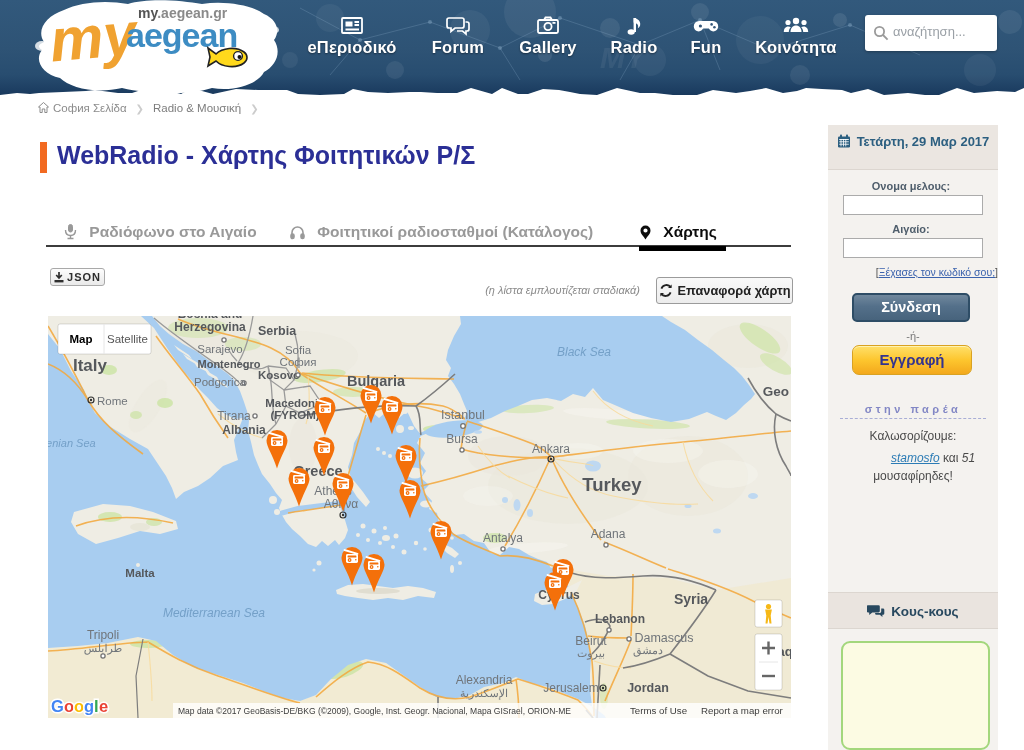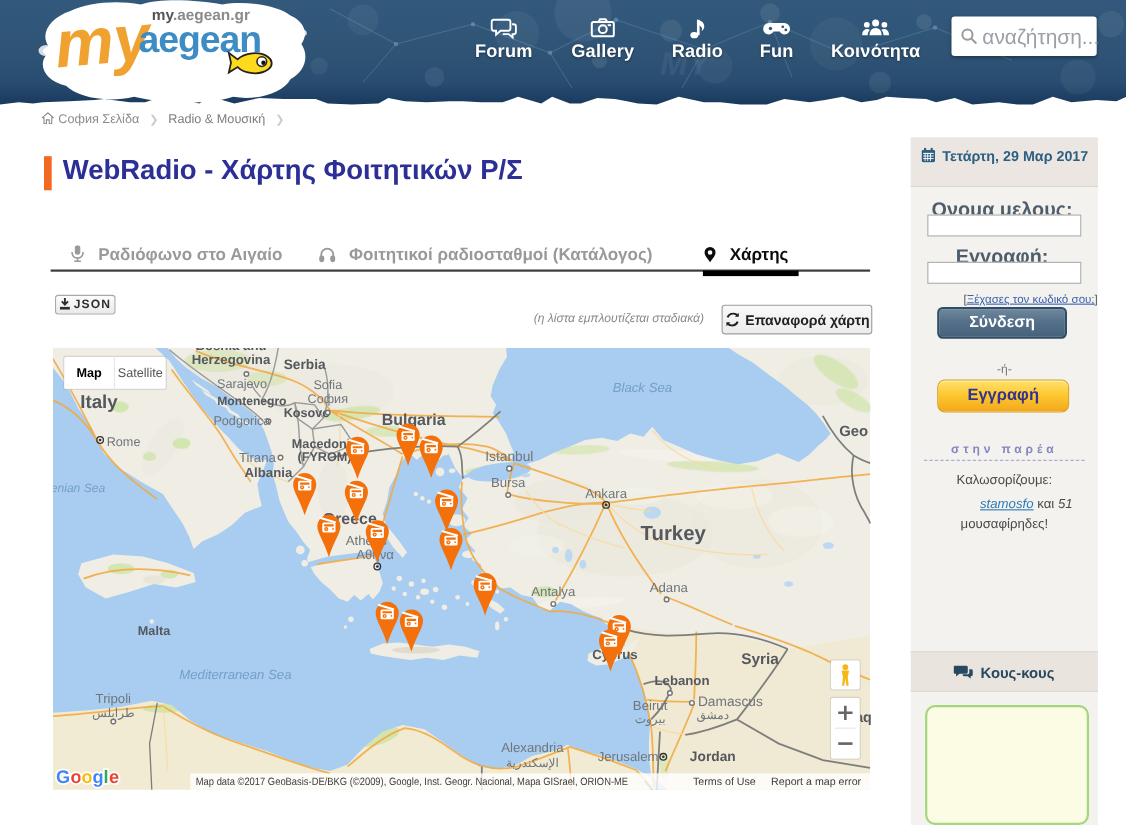--- a/index.html
+++ b/index.html
@@ -6,45 +6,45 @@
 html,body { width:1024px; height:750px; background:#fff; font-family:"Liberation Sans", sans-serif; overflow:hidden; }
 #page { position:relative; width:1024px; height:750px; background:#fff; }
 #header { position:absolute; left:0; top:0; width:1024px; height:110px; background:linear-gradient(#32597c 0%, #2e5375 45%, #284d70 68%, #1b3c60 84%, #102a48 96%, #0e2742 100%); overflow:hidden; }
 #hdrdeco { position:absolute; left:0; top:0; }
 #tear { position:absolute; left:0; top:84px; }
 .splash { position:absolute; left:30px; top:0px; }
 .navitem { position:absolute; top:15px; text-align:center; color:#fff; }
 .navitem .lbl { font-size:16.5px; font-weight:bold; margin-top:1px; text-shadow:0 1px 2px rgba(0,0,0,.45); letter-spacing:.2px; }
 .navitem svg { display:block; margin:0 auto; }
 #search { position:absolute; left:865px; top:15px; width:132px; height:36px; background:#fff; border-radius:3px; box-shadow:0 1px 3px rgba(0,0,0,.3); }
-#search .ph { position:absolute; left:28px; top:9px; font-size:19px; color:#9aa0a6; }
+#search .ph { position:absolute; left:28px; top:9px; font-size:13px; color:#9aa0a6; }
 #crumb { position:absolute; left:38px; top:102px; font-size:11.5px; color:#8b8b8b; }
 #crumb .sep { color:#cccccc; margin:0 9px; font-size:10px; }
 #crumb .it { color:#7d7d7d; }
 #title { position:absolute; left:40px; top:141px; }
 #title .bar { position:absolute; left:0; top:1px; width:7px; height:31px; background:#f26a21; }
 #title .txt { position:absolute; left:17px; top:0px; width:740px; font-size:25px; font-weight:bold; color:#2b2f96; white-space:nowrap; }
 .tabs { position:absolute; left:0px; top:224px; width:1024px; }
 .tabline { position:absolute; left:46px; top:21px; width:745px; height:1.5px; background:#3c3c3c; }
 .tabsel { position:absolute; left:639px; top:22px; width:87px; height:5px; background:#000; }
 .tab { position:absolute; top:-1px; font-size:15.5px; font-weight:bold; color:#999; white-space:nowrap; }
 .tab svg { vertical-align:-3px; margin-right:8px; }
 .tab.on { color:#0c0c0c; }
 #btnjson { position:absolute; left:50px; top:268px; width:55px; height:18px; border:1px solid #a9a9a9; border-radius:3px; background:linear-gradient(#fdfdfd,#e9e9e9); font-size:11px; font-weight:bold; color:#2e2e2e; text-align:center; line-height:16px; font-family:"Liberation Sans",sans-serif; letter-spacing:1px;}
 #note { position:absolute; left:400px; top:284px; width:240px; text-align:right; font-size:11px; font-style:italic; color:#8a8a8a; }
 #btnreset { position:absolute; left:656px; top:277px; width:137px; height:27px; white-space:nowrap; overflow:hidden; border:1px solid #9b9b9b; border-radius:3px; background:linear-gradient(#f9f9f9,#ececec); font-size:12.8px; font-weight:bold; color:#222; text-align:center; line-height:25px; }
 #map { position:absolute; left:48px; top:316px; width:743px; height:402px; }
 
 #side { position:absolute; left:828px; top:125px; width:170px; height:625px; background:#f4f2ef; }
 #datebox { position:absolute; left:0; top:0; width:170px; height:45px; background:#ebe6e1; border-bottom:1px solid #dcd6d0; color:#2c5f80; font-weight:bold; font-size:13px; text-align:center; line-height:34px; }
-.slabel { position:absolute; width:166px; text-align:center; font-size:18px; font-weight:bold; color:#4e5d6b; }
+.slabel { position:absolute; width:166px; text-align:center; font-size:11px; font-weight:bold; color:#4e5d6b; }
 .sinput { position:absolute; left:15px; width:140px; height:20px; background:#fff; border:1px solid #ababab; }
 #forgot { position:absolute; top:264px; width:170px; text-align:right; font-size:10.5px; color:#555; }
 #forgot a { color:#3a62ad; }
-#btnlogin { position:absolute; left:24px; top:154px; width:118px; height:29px; background:linear-gradient(#70889d,#54708a 45%,#47637c); border:2px solid #2e4d66; border-radius:5px; color:#fff; font-weight:bold; font-size:14.5px; text-align:center; line-height:24px; }
+#btnlogin { position:absolute; left:24px; top:168px; width:118px; height:29px; background:linear-gradient(#70889d,#54708a 45%,#47637c); border:2px solid #2e4d66; border-radius:5px; color:#fff; font-weight:bold; font-size:14.5px; text-align:center; line-height:24px; }
 #or { position:absolute; top:327px; width:170px; text-align:center; font-size:11px; color:#777; }
 #btnreg { position:absolute; left:24px; top:220px; width:120px; height:30px; background:linear-gradient(#ffe06a,#fdc62e 50%,#f3a81c); border:1px solid #d9a222; border-radius:7px; box-shadow:inset 0 1px 0 #fff3b0; color:#33338f; font-weight:bold; font-size:15px; text-align:center; line-height:28px; }
 #parea { position:absolute; top:278px; width:170px; text-align:center; font-size:11px; font-weight:bold; color:#8287c5; letter-spacing:3.5px; }
 #pdash { position:absolute; left:12px; top:293px; width:146px; border-top:1.5px dashed #a9aed6; }
 .welc { position:absolute; width:170px; text-align:center; font-size:12px; color:#4a4a4a; }
 .welc a { color:#2b7bb5; font-style:italic; }
 #kous { position:absolute; left:0; top:467px; width:170px; height:37px; background:#eae4df; border-top:1px solid #dcd6d0; border-bottom:1px solid #dcd6d0; color:#28485f; font-weight:bold; font-size:13.5px; text-align:center; line-height:37px; }
 #chatbox { position:absolute; left:13px; top:516px; width:149px; height:109px; background:#fcfbe3; border:2px solid #a3d77c; border-radius:9px; }
 </style>
 </head>
@@ -95,20 +95,30 @@
       <text x="20" y="58" font-size="60" font-weight="bold" font-style="italic" fill="#f0a231" transform="rotate(-5 60 40)">my</text>
       <text x="96" y="47" font-size="34" font-weight="bold" fill="#3d8cc3" letter-spacing="-1">aegean</text>
       <g transform="translate(180,50)">
         <path d="M6,4 C12,-2 26,-4 34,2 C38,5 38,10 34,13 C26,19 12,17 6,11 L-2,16 L0,7 L-2,-2 Z" fill="#ffd91c" stroke="#222" stroke-width="1.6"></path>
         <circle cx="28" cy="6" r="4.4" fill="#fff" stroke="#222" stroke-width="1.4"></circle>
         <circle cx="29.5" cy="7" r="2" fill="#111"></circle>
       </g>
     </svg>
   </div>
 
+  <div class="navitem" style="left:300px;width:104px;">
+    <svg width="26" height="22" viewBox="0 0 26 22">
+          <g fill="none" stroke="#fff" stroke-width="1.8">
+            <rect x="3" y="3" width="20" height="15" rx="1"></rect>
+            <rect x="6.5" y="6.5" width="7" height="5" fill="#fff" stroke="none"></rect>
+            <path d="M15.5,7 L20,7 M15.5,10 L20,10 M6.5,14.5 L20,14.5"></path>
+          </g>
+        </svg>
+    <div class="lbl">eΠεριοδικό</div>
+  </div>
   <div class="navitem" style="left:416px;width:84px;">
     <svg width="26" height="22" viewBox="0 0 26 22">
           <g fill="#fff">
             <path d="M4,3 h13 a2,2 0 0 1 2,2 v6 a2,2 0 0 1 -2,2 h-7 l-4,3.5 v-3.5 h-2 a2,2 0 0 1 -2,-2 v-6 a2,2 0 0 1 2,-2 z" fill="none" stroke="#fff" stroke-width="1.7"></path>
             <path d="M20.5,7 h1.5 a2,2 0 0 1 2,2 v5 a2,2 0 0 1 -2,2 h-1 v3 l-3.5,-3 h-5.5" fill="none" stroke="#fff" stroke-width="1.7"></path>
           </g>
         </svg>
     <div class="lbl">Forum</div>
   </div>
   <div class="navitem" style="left:508px;width:80px;">
@@ -575,21 +585,21 @@
               <rect x="3.6" y="5" width="0.8" height="7.4"></rect>
               <rect x="6" y="5" width="0.8" height="7.4"></rect>
               <rect x="8.4" y="5" width="0.8" height="7.4"></rect>
               <rect x="2.2" y="7.4" width="9.6" height="0.8"></rect>
               <rect x="2.2" y="9.8" width="9.6" height="0.8"></rect>
             </g>
           </g>
         </svg>Τετάρτη, 29 Μαρ 2017</div>
   <div class="slabel" style="top:55px;">Ονομα μελους:</div>
   <div class="sinput" style="top:70px;"></div>
-  <div class="slabel" style="top:98px;">Εγγραφή:</div>
+  <div class="slabel" style="top:98px;">Αιγαίο:</div>
   <div class="sinput" style="top:113px;"></div>
   <div id="forgot" style="top:141px;">[<a href="#">Ξέχασες τον κωδικό σου;</a>]</div>
   <div id="btnlogin">Σύνδεση</div>
   <div id="or" style="top:205px;">-ή-</div>
   <div id="btnreg">Εγγραφή</div>
   <div id="parea">στην παρέα</div>
   <div id="pdash"></div>
   <div class="welc" style="top:304px;">Καλωσορίζουμε:</div>
   <div class="welc" style="top:326px;margin-left:20px;"><a href="#">stamosfo</a> και <i>51</i></div>
   <div class="welc" style="top:344px;">μουσαφίρηδες!</div>

